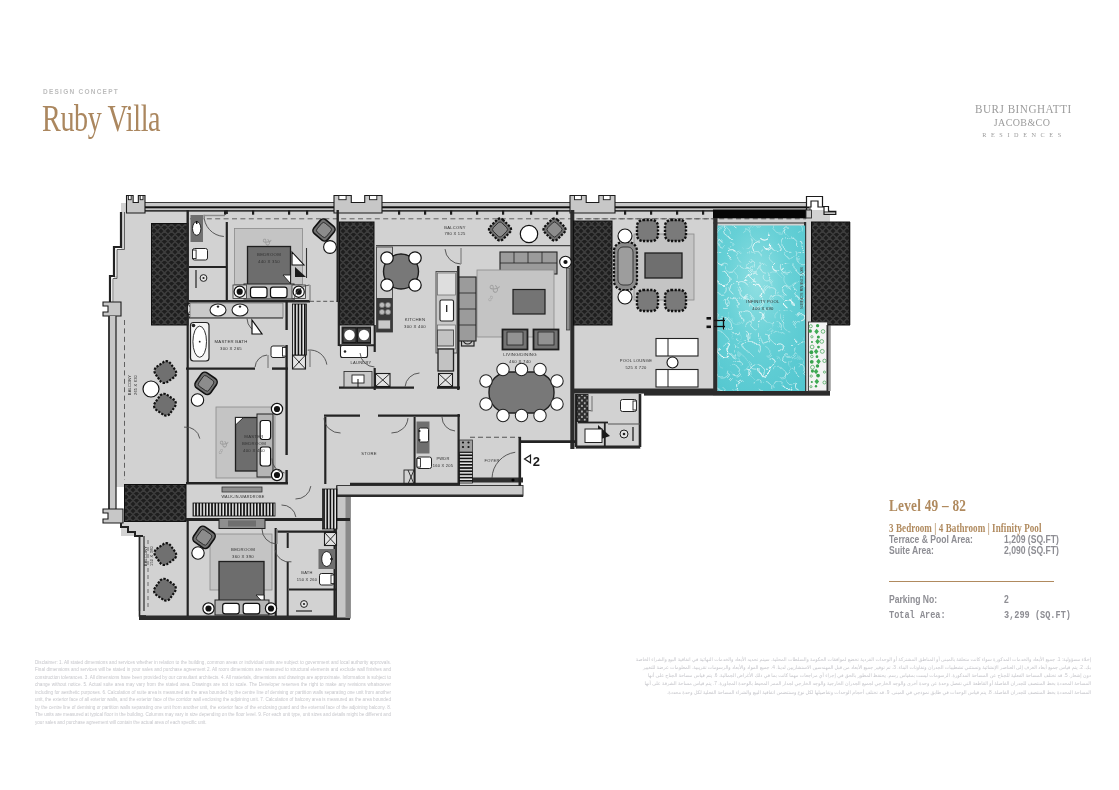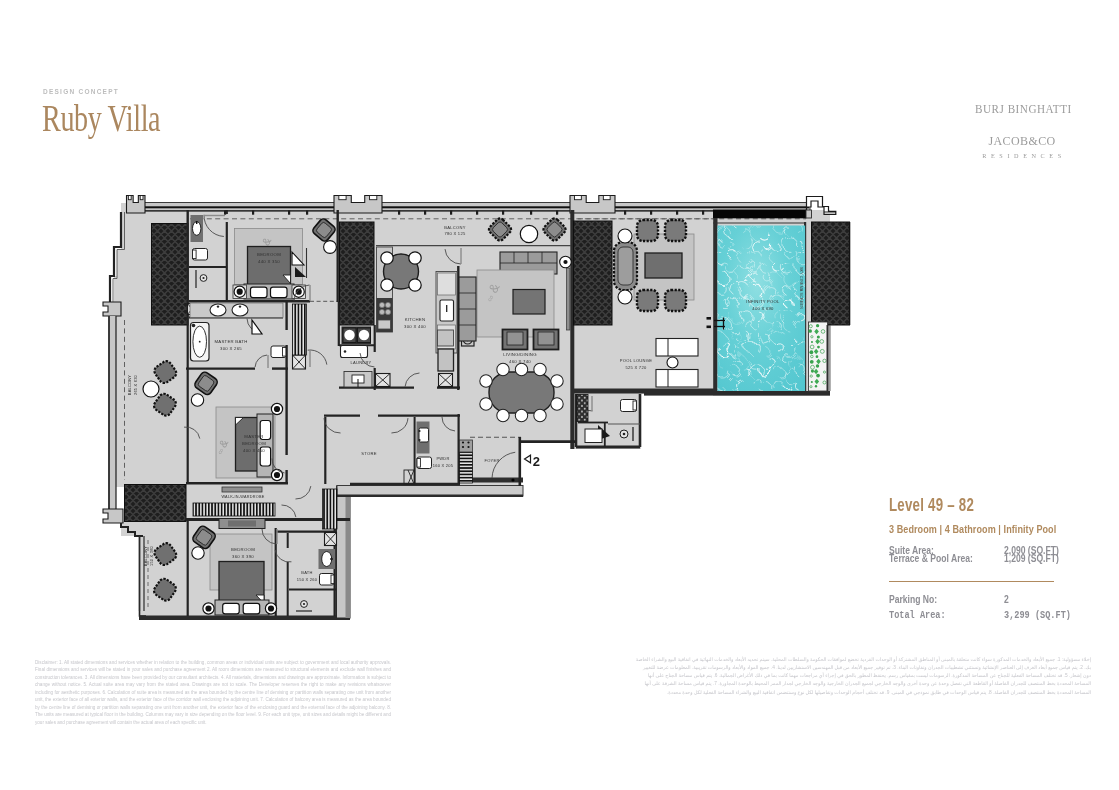--- a/index.html
+++ b/index.html
@@ -2,23 +2,23 @@
 <html><head>
 <meta charset="utf-8">
 <style>
   html,body{margin:0;padding:0;background:#ffffff;}
   body{width:1119px;height:790px;position:relative;font-family:"Liberation Sans",sans-serif;overflow:hidden;}
   .abs{position:absolute;}
   #eyebrow{left:43px;top:88px;font-size:6.5px;font-weight:bold;letter-spacing:1.25px;color:#bdbdbd;}
   #title{left:42px;top:97px;font-family:"Liberation Serif",serif;font-size:37px;font-weight:400;color:#ab875f;letter-spacing:-0.5px;transform:scaleX(0.76);transform-origin:left top;}
   #logo{left:975px;top:102px;text-align:center;color:#9b9b9b;font-family:"Liberation Serif",serif;width:94px;}
   #logo .l1{font-size:12px;letter-spacing:0.55px;white-space:nowrap;transform:scaleX(0.93);transform-origin:left top;}
-  #logo .l2{font-size:12px;letter-spacing:0.4px;margin-top:17px;}
+  #logo .l2{font-size:10px;letter-spacing:0.4px;margin-top:0;}
   #logo .l3{font-size:6.2px;letter-spacing:4.6px;margin-top:3px;margin-left:4px;}
-  #stats{left:889px;top:495px;width:180px;color:#b08a5e;}
+  #stats{left:889px;top:495px;width:180px;color:#b08a5e;font-family:Liberation Serif, serif;}
   #stats .lv{font-size:17.5px;font-weight:bold;letter-spacing:0.3px;transform:scaleX(0.76);transform-origin:left top;white-space:nowrap;}
   #stats .sub{font-size:11.6px;font-weight:bold;margin-top:6px;white-space:nowrap;letter-spacing:0.1px;transform:scaleX(0.78);transform-origin:left top;}
   .row{position:absolute;left:0;width:177px;color:#8e8e94;font-weight:bold;font-size:11px;white-space:nowrap;}
   .row .lab{display:inline-block;transform:scaleX(0.78);transform-origin:left top;}
   .row .val{position:absolute;left:115px;display:inline-block;transform:scaleX(0.78);transform-origin:left top;}
   #sep{left:889px;top:581px;width:165px;border-top:1.6px solid #b08a5e;}
   #disc-en{left:35px;top:659px;width:356px;font-size:4.6px;line-height:1.62;color:#c6c6cb;text-align:justify;}
   #disc-ar{right:28px;top:656px;width:456px;font-size:4.8px;line-height:1.7;color:#c6c6cb;text-align:right;direction:rtl;}
 </style>
 </head>
@@ -34,21 +34,21 @@
   <div class="l3">RESIDENCES</div>
 </div>
 
 <div id="stats" class="abs">
   <div class="lv">Level 49 – 82</div>
   <div class="sub">3 Bedroom | 4 Bathroom | Infinity Pool</div>
 </div>
 
 <div class="row abs" style="left:889px;top:544px;"><span class="lab">Suite Area:</span><span class="val">2,090 (SQ.FT)</span></div>
 
-<div class="row abs" style="left:889px;top:552px;"><span class="lab">Terrace &amp; Pool Area:</span><span class="val">1,209 (SQ.FT)</span></div>
+<div class="row abs" style="left:889px;top:533px;"><span class="lab">Terrace &amp; Pool Area:</span><span class="val">1,209 (SQ.FT)</span></div>
 
 <div id="sep" class="abs"></div>
 
 <div class="row abs" style="left:889px;top:609px;font-family:Liberation Mono, monospace;"><span class="lab">Total Area:</span><span class="val">3,299 (SQ.FT)</span></div>
 
 <div class="row abs" style="left:889px;top:593px;"><span class="lab">Parking No:</span><span class="val">2</span></div>
 
 <div id="disc-en" class="abs">Disclaimer: 1. All stated dimensions and services whether in relation to the building, common areas or individual units are subject to government and local authority approvals. Final dimensions and services will be stated in your sales and purchase agreement 2. All room dimensions are measured to structural elements and exclude wall finishes and construction tolerances. 3. All dimensions have been provided by our consultant architects. 4. All materials, dimensions and drawings are approximate. Information is subject to change without notice. 5. Actual suite area may vary from the stated area. Drawings are not to scale. The Developer reserves the right to make any revisions whatsoever including for aesthetic purposes. 6. Calculation of suite area is measured as the area bounded by the centre line of demising or partition walls separating one unit from another unit, the exterior face of all exterior walls, and the exterior face of the corridor wall enclosing the adjoining unit. 7. Calculation of balcony area is measured as the area bounded by the centre line of demising or partition walls separating one unit from another unit, the exterior face of the enclosing guard and the external face of the adjoining balcony. 8. The units are measured at typical floor in the building. Columns may vary in size depending on the floor level. 9. For each unit type, unit sizes and details might be different and your sales and purchase agreement will contain the actual area of each specific unit.</div>
 
 <div id="disc-ar" class="abs">إخلاء مسؤولية: 1. جميع الأبعاد والخدمات المذكورة سواء كانت متعلقة بالمبنى أو المناطق المشتركة أو الوحدات الفردية تخضع لموافقات الحكومة والسلطات المحلية. سيتم تحديد الأبعاد والخدمات النهائية في اتفاقية البيع والشراء الخاصة بك. 2. يتم قياس جميع أبعاد الغرف إلى العناصر الإنشائية وتستثني تشطيبات الجدران وتفاوتات البناء. 3. تم توفير جميع الأبعاد من قبل المهندسين الاستشاريين لدينا. 4. جميع المواد والأبعاد والرسومات تقريبية. المعلومات عرضة للتغيير دون إشعار. 5. قد تختلف المساحة الفعلية للجناح عن المساحة المذكورة. الرسومات ليست بمقياس رسم. يحتفظ المطور بالحق في إجراء أي مراجعات مهما كانت بما في ذلك الأغراض الجمالية. 6. يتم قياس مساحة الجناح على أنها المساحة المحددة بخط المنتصف للجدران الفاصلة أو القاطعة التي تفصل وحدة عن وحدة أخرى والوجه الخارجي لجميع الجدران الخارجية والوجه الخارجي لجدار الممر المحيط بالوحدة المجاورة. 7. يتم قياس مساحة الشرفة على أنها المساحة المحددة بخط المنتصف للجدران الفاصلة. 8. يتم قياس الوحدات في طابق نموذجي في المبنى. 9. قد تختلف أحجام الوحدات وتفاصيلها لكل نوع وستتضمن اتفاقية البيع والشراء المساحة الفعلية لكل وحدة محددة.</div>

